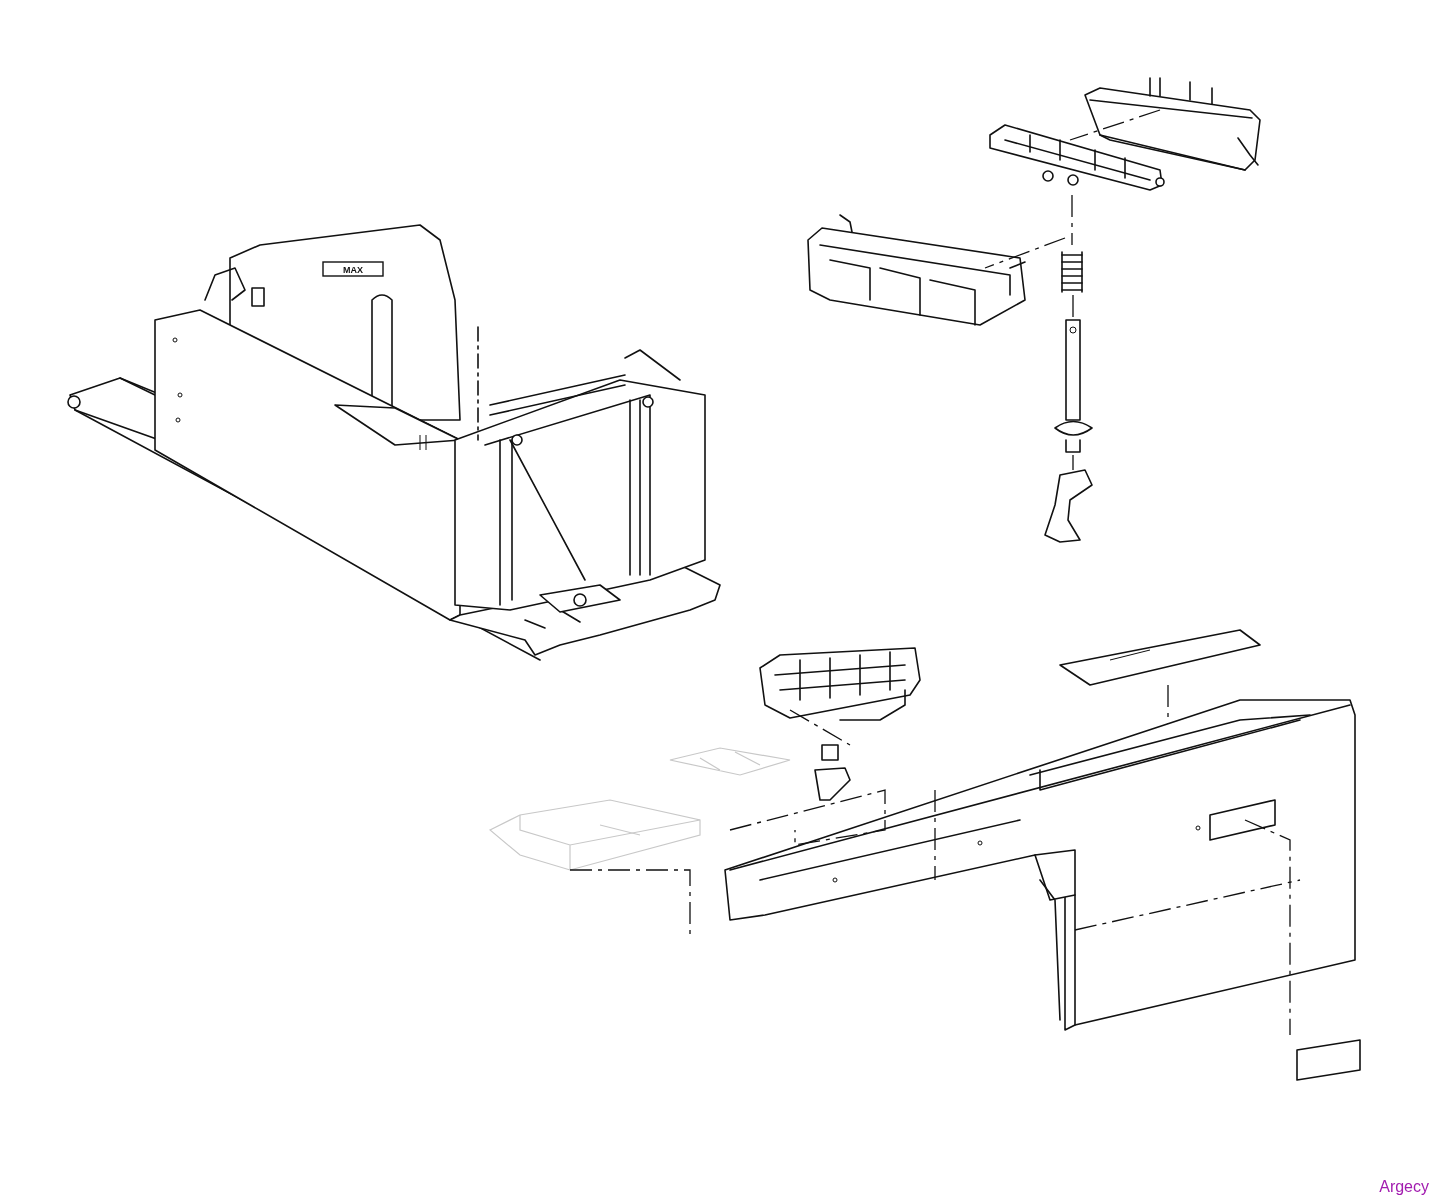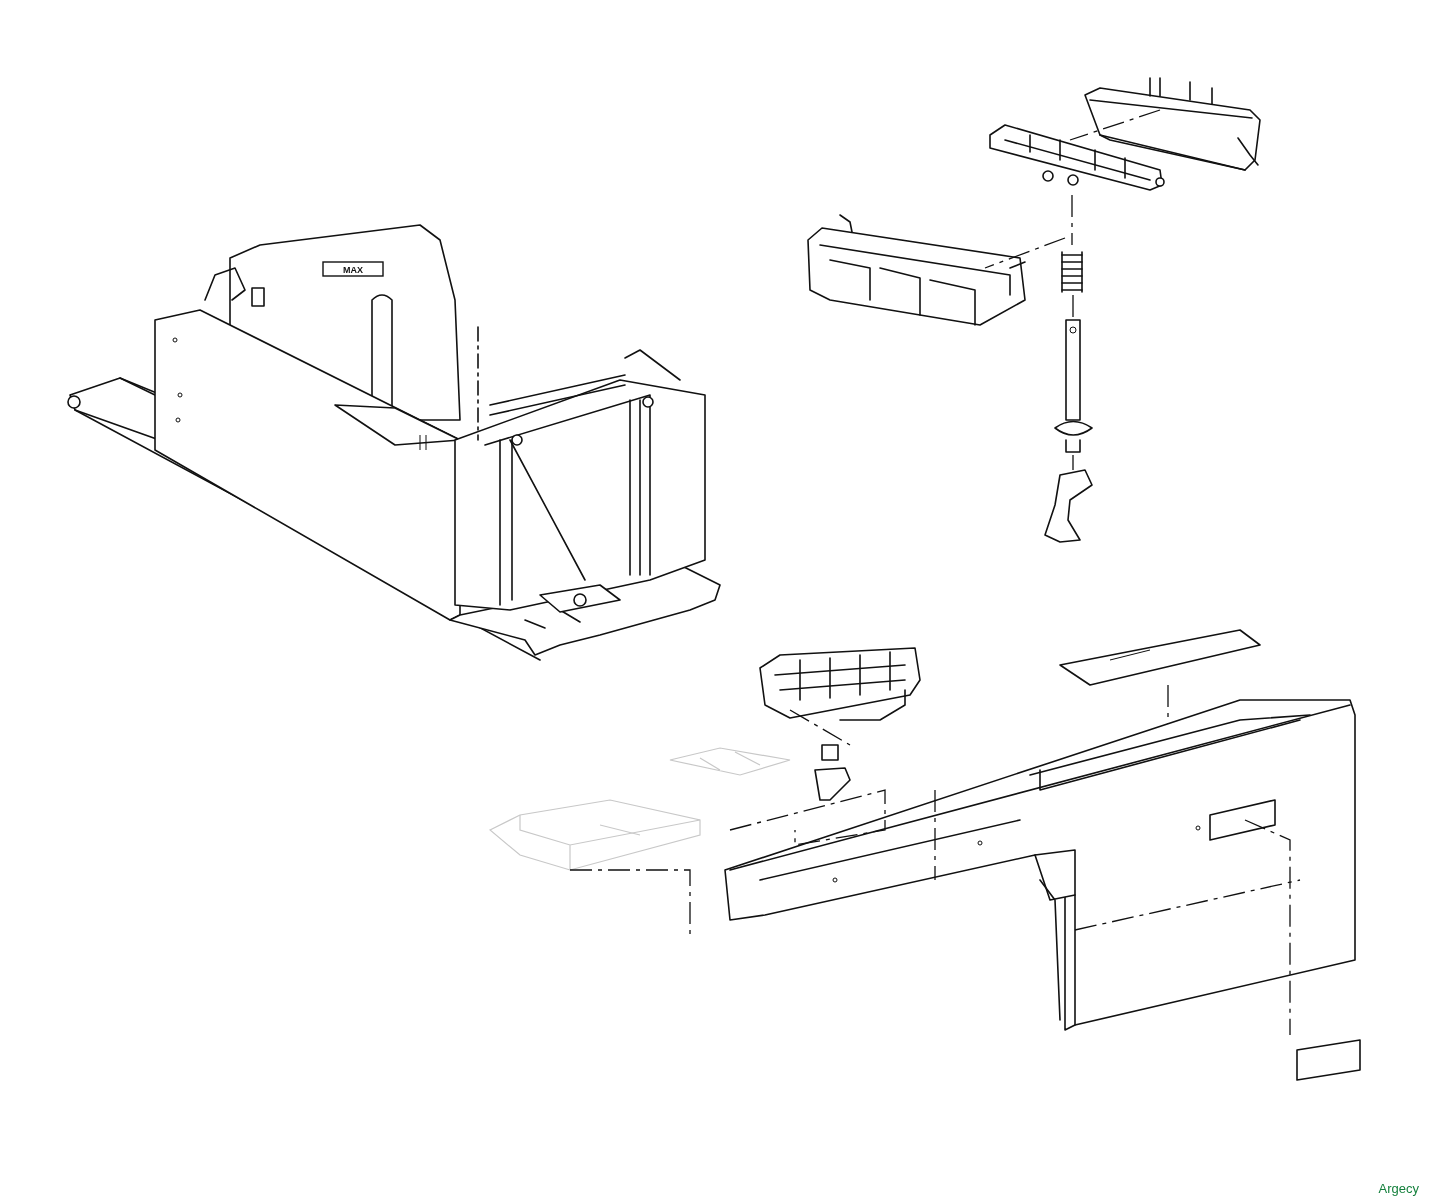--- a/index.html
+++ b/index.html
@@ -4,21 +4,21 @@
 <style>
   html, body { margin:0; padding:0; background:#ffffff; }
   body { width:1435px; height:1200px; position:relative; overflow:hidden; font-family:"Liberation Sans", sans-serif; }
   svg.diagram { position:absolute; left:0; top:0; width:1435px; height:1200px; }
   .ln { fill:none; stroke:#111; stroke-width:1.6; stroke-linejoin:round; stroke-linecap:round; }
   .ln-thin { fill:none; stroke:#111; stroke-width:1; }
   .ln-faint { fill:none; stroke:#c8c8c8; stroke-width:1.2; }
   .fill-w { fill:#fff; stroke:#111; stroke-width:1.6; stroke-linejoin:round; }
   .dash { fill:none; stroke:#111; stroke-width:1.3; stroke-dasharray:22 6 4 6; }
   .label-box { fill:#fff; stroke:#111; stroke-width:1.4; }
-  .watermark { position:absolute; right:16px; bottom:4px; font-size:13px; color:#15803d; }
+  .watermark { position:absolute; right:6px; bottom:4px; font-size:16px; color:#a21caf; }
 </style>
 </head>
 <body>
 
 <svg class="diagram" viewBox="0 0 1435 1200" xmlns="http://www.w3.org/2000/svg">
 
   <g>
 
     <path class="fill-w" d="M70 395 L120 378 L345 470 L345 505 L300 490 L75 410 Z"></path>
     <path class="ln" d="M75 410 L540 660"></path>

